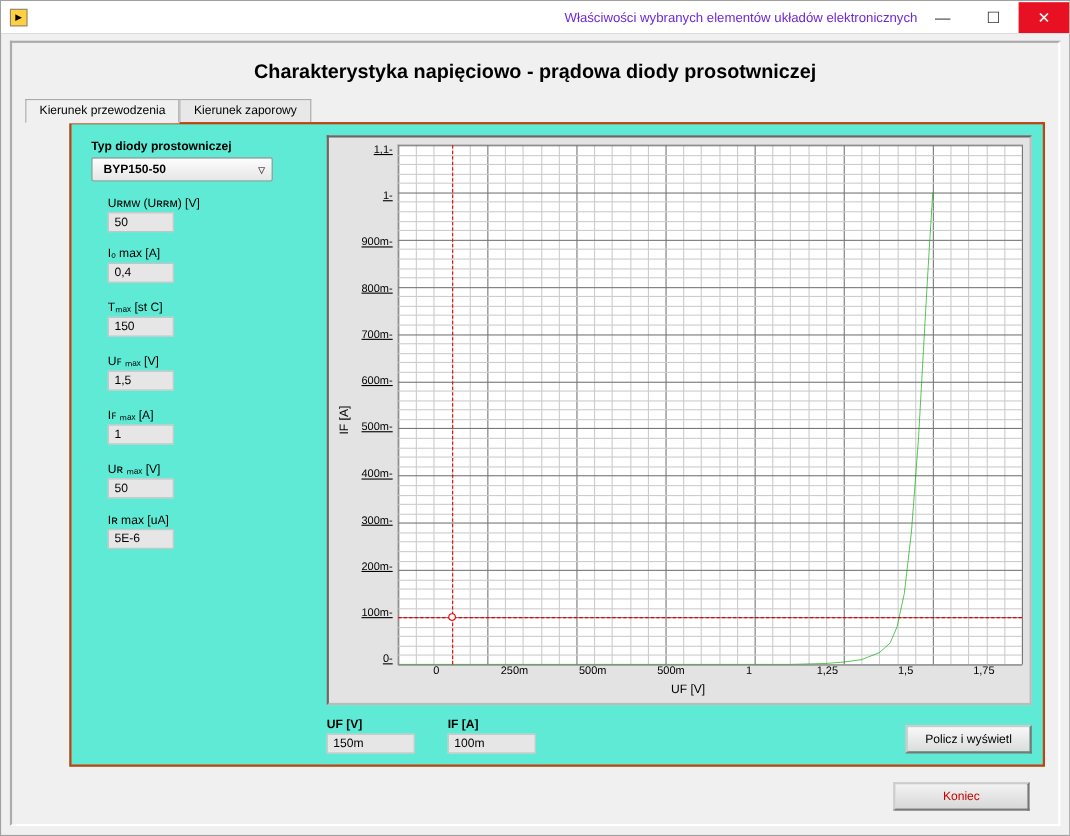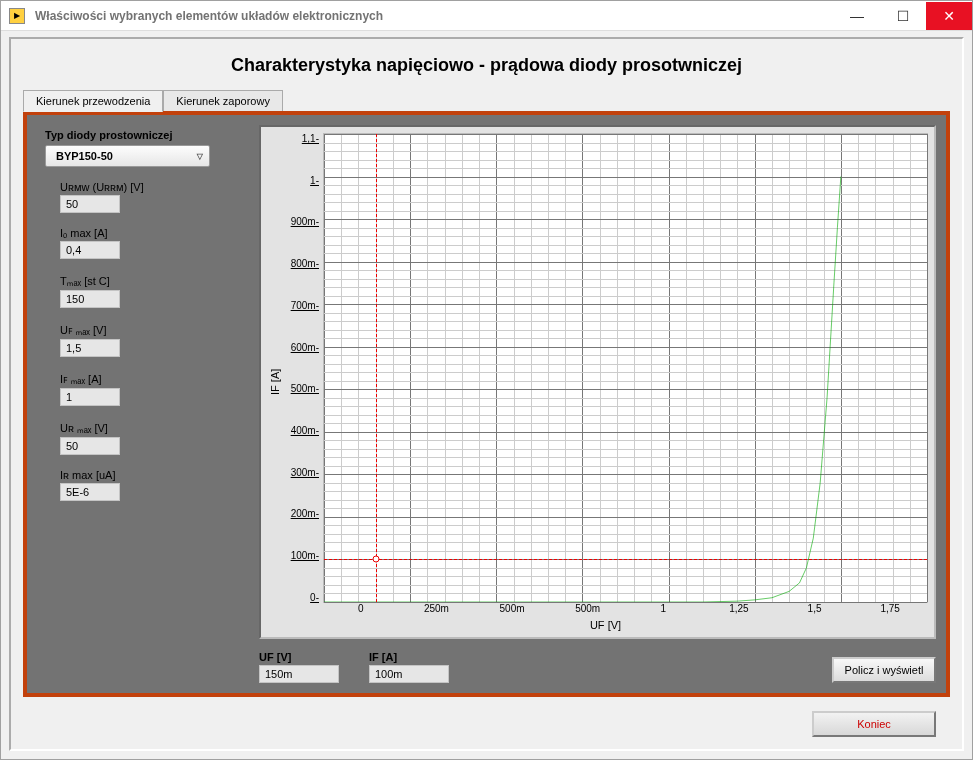--- a/index.html
+++ b/index.html
@@ -34,24 +34,23 @@
   background: #ffd040;
   border: 1px solid #888;
   margin-right: 10px;
   display: flex;
   align-items: center;
   justify-content: center;
   font-size: 8px;
 }
 .titlebar-title {
   flex: 1;
-  text-align: left;
+  text-align: right;
   font-size: 12px;
-  color: #737373;
-  font-weight: bold;
+  color: #6d28d9;
 }
 .win-buttons { display: flex; }
 .win-btn {
   width: 46px;
   height: 28px;
   display: flex;
   align-items: center;
   justify-content: center;
   font-size: 14px;
   color: #333;
@@ -81,26 +80,27 @@
 .tab {
   padding: 4px 12px;
   border: 1px solid #aaa;
   border-bottom: none;
   background: #f4f4f4;
   font-size: 11px;
 }
 .tab.active { background: #f0f0f0; border-bottom: 1px solid #f0f0f0; position: relative; z-index: 2; }
 .tab.inactive { background: #e8e8e8; }
 .tab-content {
-  border: 4px solid #c2410c;
-  background: #737373;
+  border: 2px solid #c2410c;
+  background: #5eead4;
   padding: 10px 10px 10px 10px;
   flex: 1;
   display: flex;
   flex-direction: column;
+  margin-left: 40px;
 }
 .content-row { display: flex; gap: 12px; flex: 1; }
 .left-panel { width: 210px; padding: 4px 6px 0 8px; }
 .section-label { font-weight: bold; font-size: 11px; margin-bottom: 4px; }
 .dropdown {
   width: 165px;
   height: 22px;
   background: linear-gradient(#fdfdfd,#e6e6e6);
   border: 1px solid #999;
   display: flex;
@@ -202,21 +202,21 @@
 .x-axis-label { text-align: center; font-size: 11px; margin-top: 2px; }
 .bottom-row {
   display: flex;
   gap: 30px;
   margin-top: 12px;
   align-items: flex-end;
 }
 .bottom-field-block .param-input { width: 80px; }
 .spacer { flex: 1; }
 .compute-btn {
-  width: 104px;
+  width: 115px;
   height: 26px;
   background: linear-gradient(#f8f8f8,#dcdcdc);
   border: 2px outset #ccc;
   display: flex;
   align-items: center;
   justify-content: center;
   font-size: 11px;
 }
 .footer-btn {
   align-self: flex-end;

